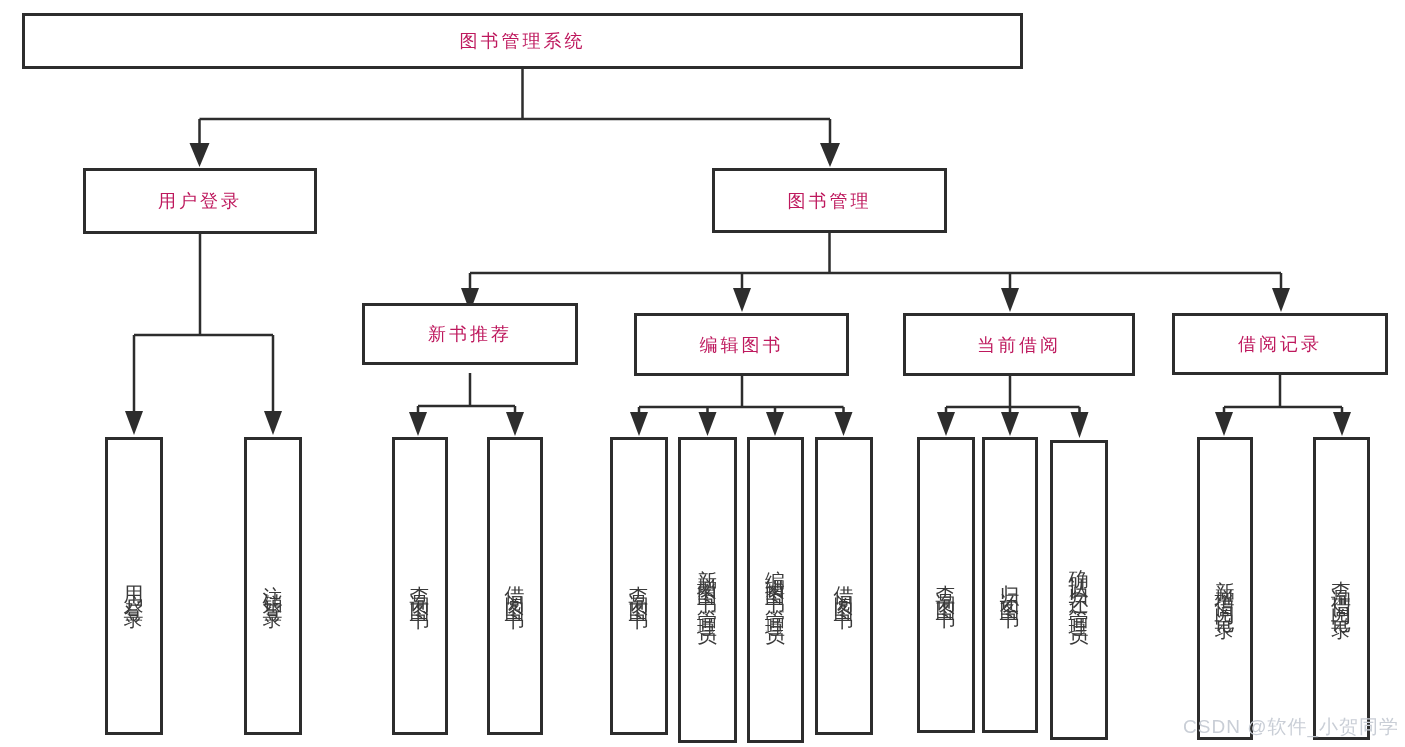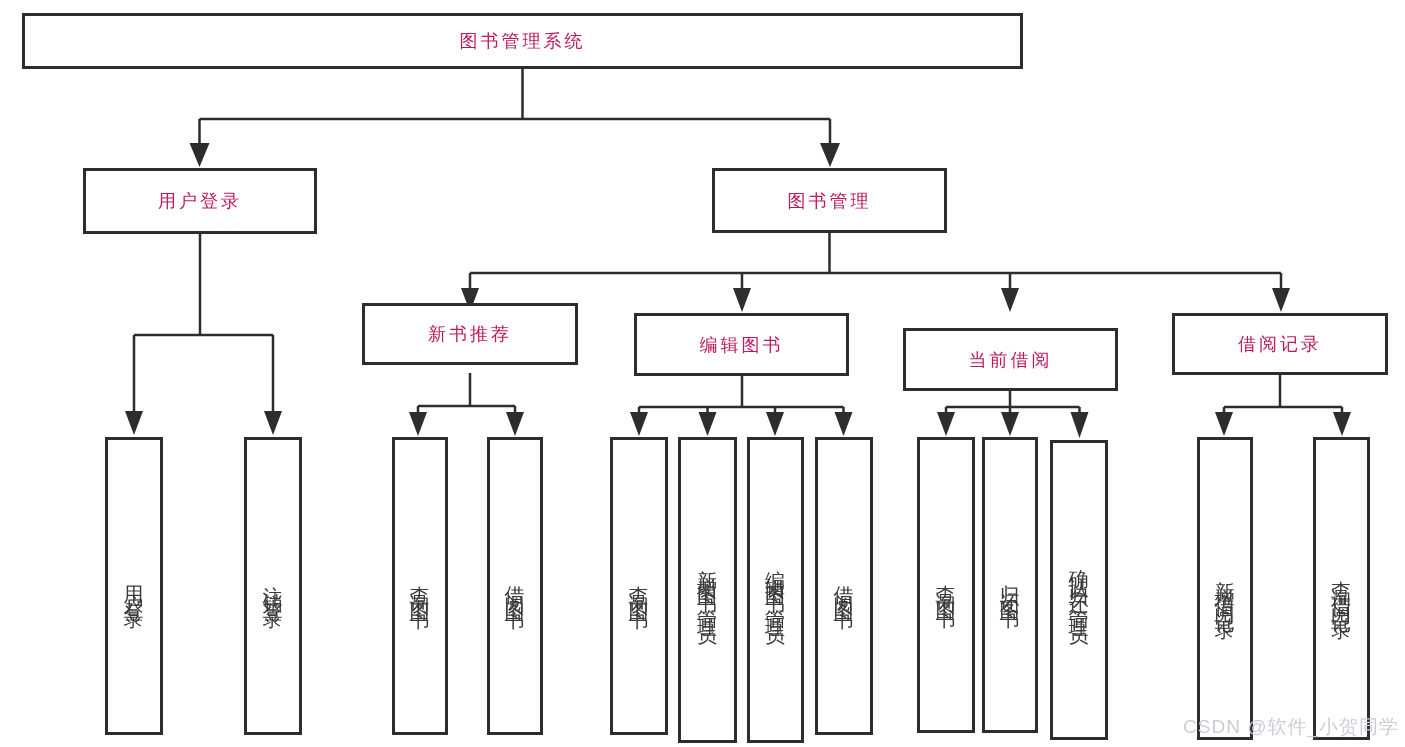--- a/index.html
+++ b/index.html
@@ -95,21 +95,21 @@
   <div class="node hbox" style="left:712px;top:168px;width:235px;height:65px">
     <span>图书管理</span>
   </div>
 
   <div class="node hbox" style="left:362px;top:303px;width:216px;height:62px">
     <span>新书推荐</span>
   </div>
   <div class="node hbox" style="left:634px;top:313px;width:215px;height:63px">
     <span>编辑图书</span>
   </div>
-  <div class="node hbox" style="left:903px;top:328px;width:215px;height:63px">
+  <div class="node hbox" style="left:903px;top:313px;width:232px;height:63px">
     <span>当前借阅</span>
   </div>
   <div class="node hbox" style="left:1172px;top:313px;width:216px;height:62px">
     <span>借阅记录</span>
   </div>
 
   <div class="node vbox" style="left:105px;top:437px;width:58px;height:298px">
     <span>用户登录</span>
   </div>
   <div class="node vbox" style="left:244px;top:437px;width:58px;height:298px">

